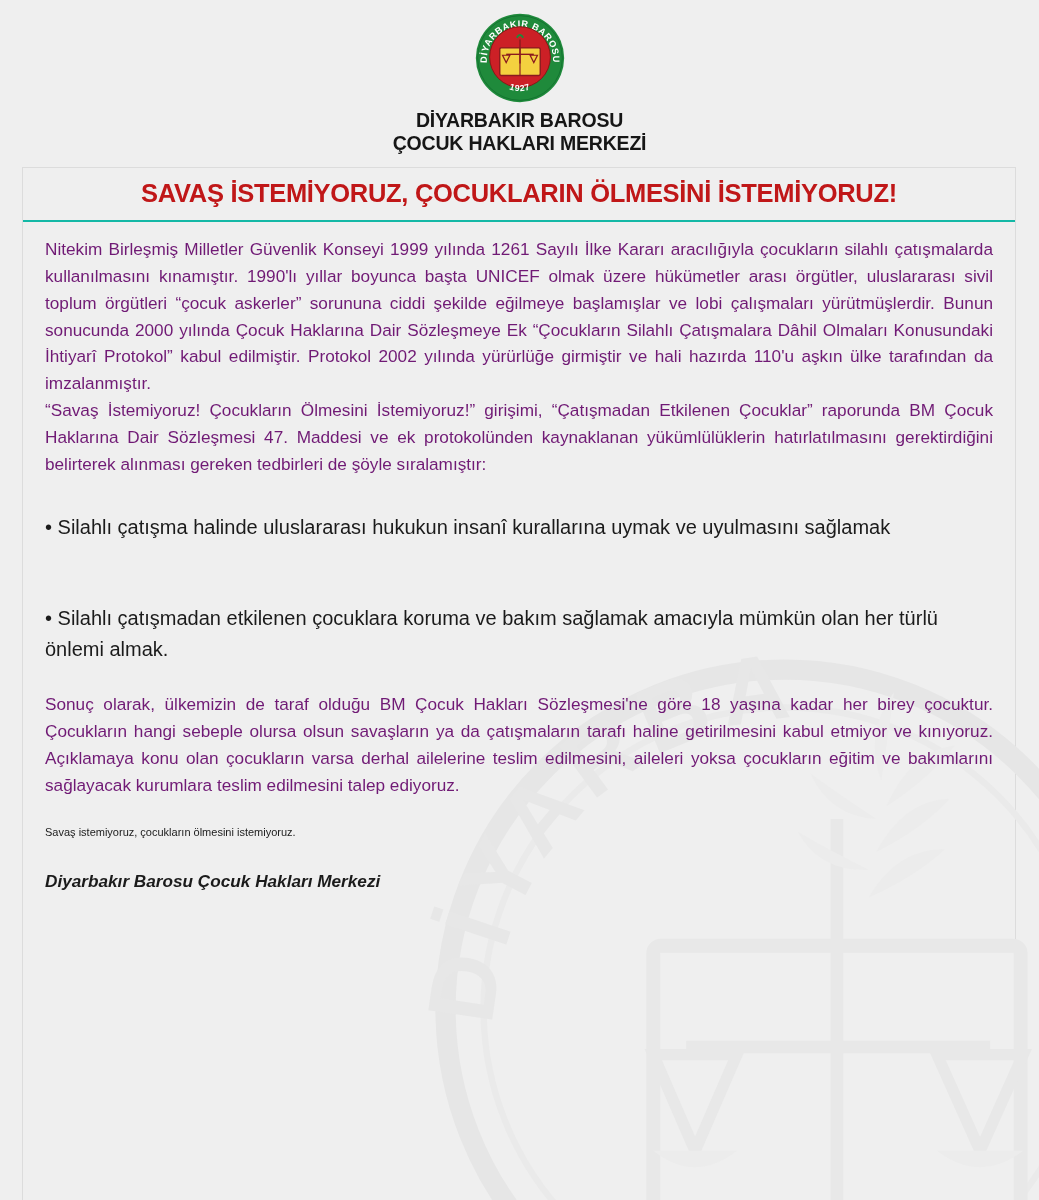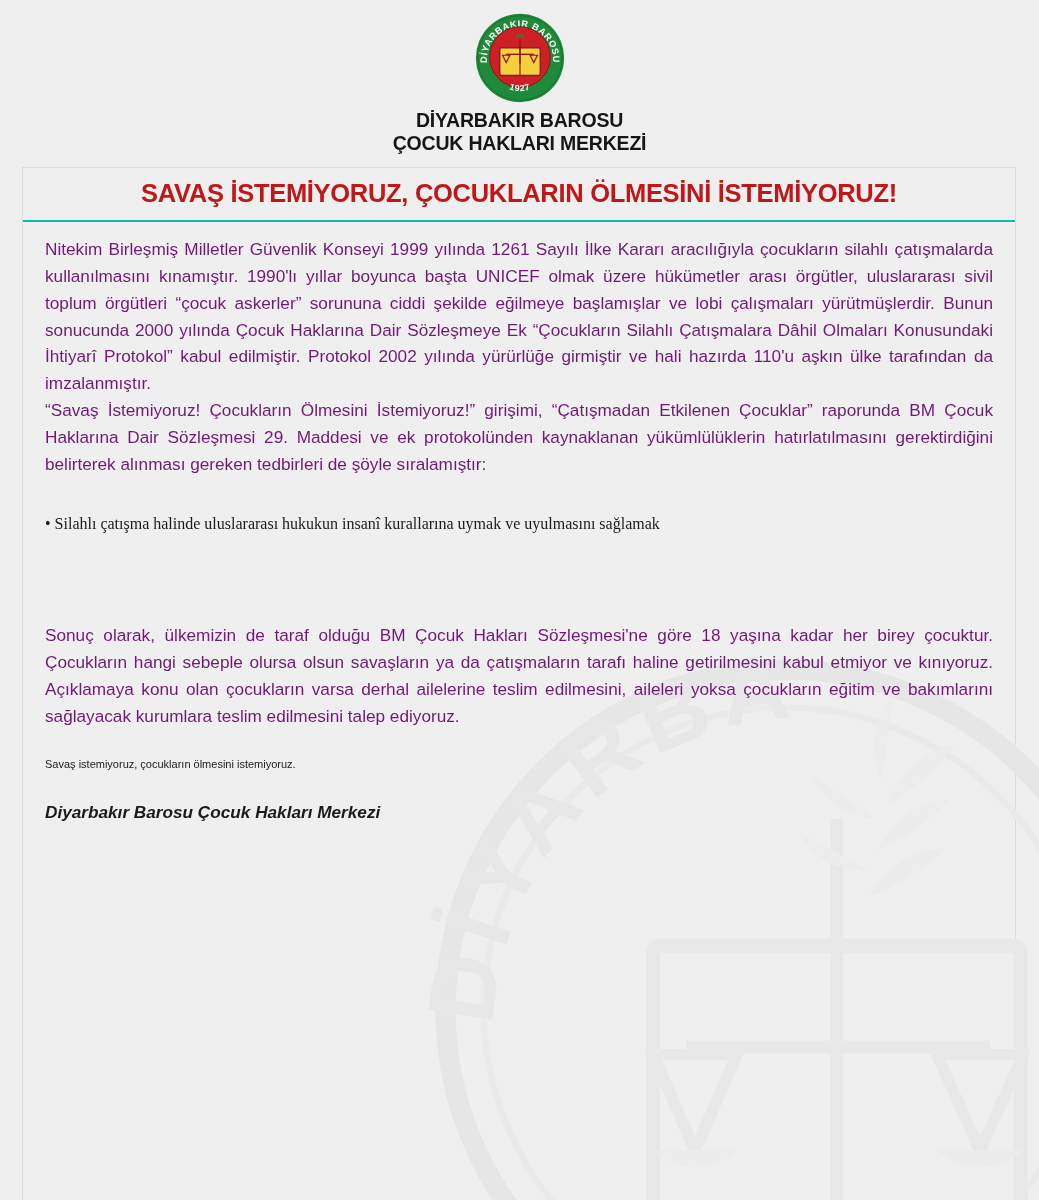--- a/index.html
+++ b/index.html
@@ -75,24 +75,23 @@
     margin: 0;
     font-size: 17.2px;
     line-height: 1.56;
     text-align: justify;
     text-justify: inter-word;
     color: #701a75;
     hyphens: none;
   }
   .bullet {
     margin: 0;
-    font-size: 16px;
+    font-size: 20px;
     line-height: 1.56;
     color: #1b1b1b;
-    font-family: Liberation Serif, serif;
   }
   .bullet-spacer { height: 30px; }
   .bullet.justified {
     text-align: justify;
     text-align-last: justify;
   }
   .closing {
     margin: 0;
     font-size: 11px;
     line-height: 1.56;
@@ -196,29 +195,30 @@
   </div>
 
   <div class="title-cell">
     <div class="headline">SAVAŞ İSTEMİYORUZ, ÇOCUKLARIN ÖLMESİNİ İSTEMİYORUZ!</div>
   </div>
 
   <div class="body-cell doc-content">
 
     <p class="para">Nitekim Birleşmiş Milletler Güvenlik Konseyi 1999 yılında 1261 Sayılı İlke Kararı aracılığıyla çocukların silahlı çatışmalarda kullanılmasını kınamıştır. 1990'lı yıllar boyunca başta UNICEF olmak üzere hükümetler arası örgütler, uluslararası sivil toplum örgütleri “çocuk askerler” sorununa ciddi şekilde eğilmeye başlamışlar ve lobi çalışmaları yürütmüşlerdir. Bunun sonucunda 2000 yılında Çocuk Haklarına Dair Sözleşmeye Ek “Çocukların Silahlı Çatışmalara Dâhil Olmaları Konusundaki İhtiyarî Protokol” kabul edilmiştir. Protokol 2002 yılında yürürlüğe girmiştir ve hali hazırda 110'u aşkın ülke tarafından da imzalanmıştır.</p>
 
-    <p class="para">“Savaş İstemiyoruz! Çocukların Ölmesini İstemiyoruz!” girişimi, “Çatışmadan Etkilenen Çocuklar” raporunda BM Çocuk Haklarına Dair Sözleşmesi 29. Maddesi ve ek protokolünden kaynaklanan yükümlülüklerin hatırlatılmasını gerektirdiğini belirterek alınması gereken tedbirleri de şöyle sıralamıştır:</p>
+    <p class="para">“Savaş İstemiyoruz! Çocukların Ölmesini İstemiyoruz!” girişimi, “Çatışmadan Etkilenen Çocuklar” raporunda BM Çocuk Haklarına Dair Sözleşmesi 47. Maddesi ve ek protokolünden kaynaklanan yükümlülüklerin hatırlatılmasını gerektirdiğini belirterek alınması gereken tedbirleri de şöyle sıralamıştır:</p>
 
     <div class="spacer-lg"></div>
 
     <p class="bullet">• Silahlı çatışma halinde uluslararası hukukun insanî kurallarına uymak ve uyulmasını sağlamak</p>
     <div class="bullet-spacer"></div>
 
     <div class="bullet-spacer"></div>
 
+    <p class="bullet">• Silahlı çatışmadan etkilenen çocuklara koruma ve bakım sağlamak amacıyla mümkün olan her türlü önlemi almak.</p>
 
     <div class="spacer-md"></div>
 
     <p class="para">Sonuç olarak, ülkemizin de taraf olduğu BM Çocuk Hakları Sözleşmesi'ne göre 18 yaşına kadar her birey çocuktur. Çocukların hangi sebeple olursa olsun savaşların ya da çatışmaların tarafı haline getirilmesini kabul etmiyor ve kınıyoruz. Açıklamaya konu olan çocukların varsa derhal ailelerine teslim edilmesini, aileleri yoksa çocukların eğitim ve bakımlarını sağlayacak kurumlara teslim edilmesini talep ediyoruz.</p>
 
     <div class="spacer-md"></div>
 
     <p class="closing">Savaş istemiyoruz, çocukların ölmesini istemiyoruz.</p>
 
     <div class="spacer-md"></div>

